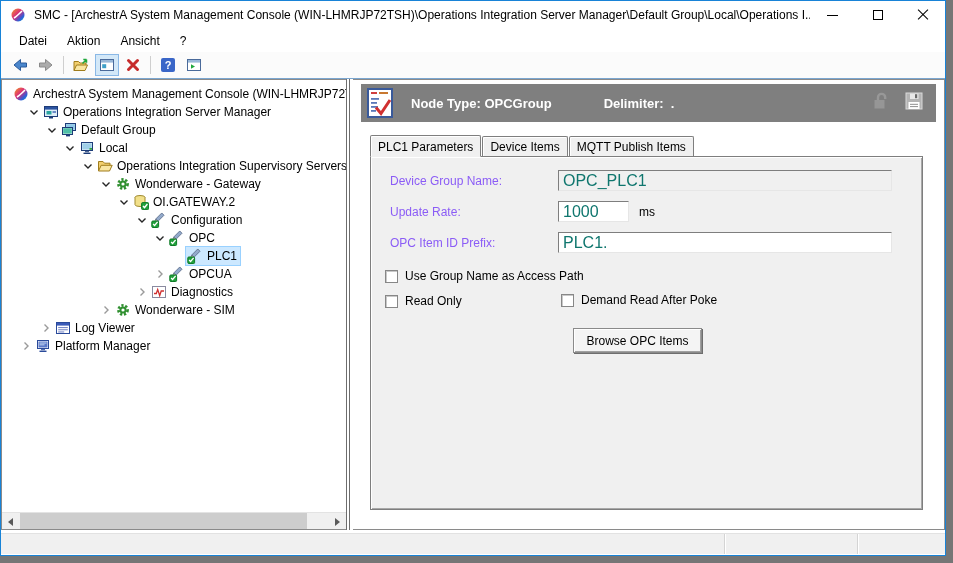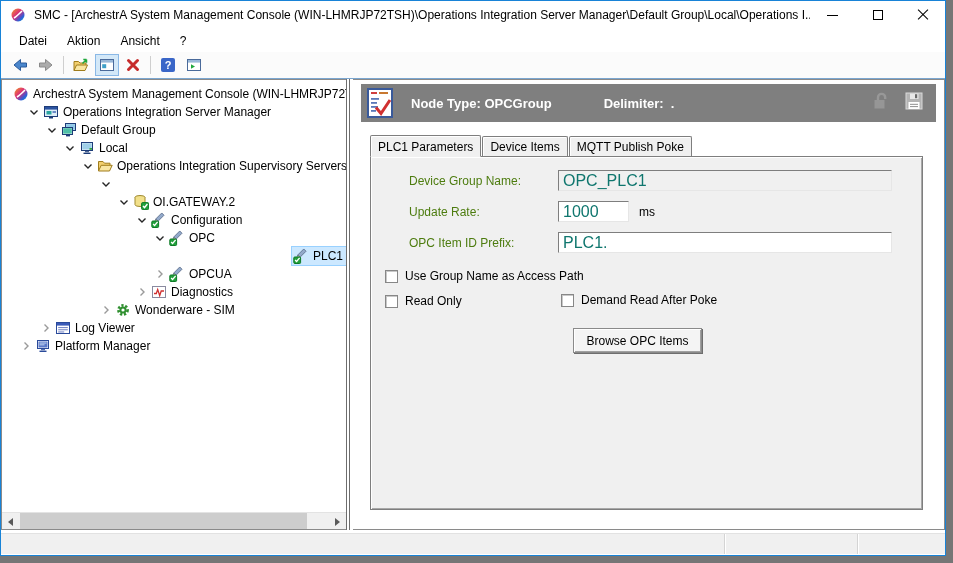--- a/index.html
+++ b/index.html
@@ -64,21 +64,21 @@
   .dheader-right { margin-left:auto; margin-right:12px; display:flex; align-items:center; gap:12px; }
 
   
   .tabctrl { position:absolute; left:17px; top:54px; width:553px; height:376px; }
   .tabstrip { position:relative; height:22px; display:flex; align-items:flex-end; z-index:2; }
   .tab { height:20px; padding:3px 7px 0; font-size:12px; background:#f0f0f0; border:1px solid #7e7e7e; border-bottom:none; border-top-left-radius:2px; border-top-right-radius:2px; box-shadow:inset 1px 1px 0 #fff; margin-right:1px; }
   .tab.active { height:22px; padding-top:4px; margin-bottom:-1px; border-bottom:1px solid #f0f0f0; }
   .tabpage { position:absolute; left:0; top:22px; right:0; bottom:0; background:#f0f0f0; border:1px solid #7e7e7e; box-shadow:inset 1px 1px 0 #fff, inset -1px -1px 0 #a8a8a8; z-index:1; }
 
   
-  .flabel { position:absolute; font-size:12px; color:#4d7c0f;margin-left:19px; }
+  .flabel { position:absolute; font-size:12px; color:#8b5cf6; }
   .ffield { position:absolute; height:21px; font-family:"Liberation Sans",sans-serif; font-size:16px; padding:1px 4px; background:#fff; border:1px solid; border-color:#7e7e7e #e6e6e6 #e6e6e6 #7e7e7e; color:#0f766e; }
   .ffield.disabled { background:#f0f0f0; }
   .funit { position:absolute; font-size:12px; }
   .cbrow { position:absolute; display:flex; align-items:center; gap:7px; font-size:12px; }
   .cbbox { width:13px; height:13px; background:#fff; border:1px solid #878787; box-shadow:inset 1px 1px 0 #c8c8c8; flex:0 0 auto; }
   .btn { position:absolute; font-family:"Liberation Sans",sans-serif; font-size:12px; background:#f4f4f4; color:#000; border:1px solid #8a8a8a; box-shadow:inset 1px 1px 0 #fff, inset -1px -1px 0 #a0a0a0, 1px 1px 0 #6e6e6e; }
 
   
   .statusbar { position:absolute; left:0; right:0; top:532px; height:21px; background:#f0f0f0; border-top:1px solid #e2e2e2; display:flex; }
   .sb-main { flex:1; }
@@ -262,20 +262,29 @@
                 </span>
                 <span class="tlabel">Operations Integration Supervisory Servers</span>
               </span>
             </div>
             <div class="tree-row" style="padding-left: 96px;">
               <span class="chev">
                 <svg width="16" height="16" viewBox="0 0 16 16">
                   <path d="M4.5 6.5 L8 10 L11.5 6.5" stroke="#262626" stroke-width="1.4" fill="none"></path>
                 </svg>
               </span>
+              <span class="sel-box">
+                <span class="ticon">
+                  <svg width="16" height="16" viewBox="0 0 16 16">
+                    <circle cx="8" cy="8" r="4.6" fill="none" stroke="#2f8f2f" stroke-width="2.6" stroke-dasharray="2.2 1.7"></circle>
+                    <circle cx="8" cy="8" r="2.6" fill="none" stroke="#2f8f2f" stroke-width="2"></circle>
+                  </svg>
+                </span>
+                <span class="tlabel">Wonderware - Gateway</span>
+              </span>
             </div>
             <div class="tree-row" style="padding-left: 114px;">
               <span class="chev">
                 <svg width="16" height="16" viewBox="0 0 16 16">
                   <path d="M4.5 6.5 L8 10 L11.5 6.5" stroke="#262626" stroke-width="1.4" fill="none"></path>
                 </svg>
               </span>
               <span class="sel-box">
                 <span class="ticon">
                   <svg width="16" height="16" viewBox="0 0 16 16">
@@ -321,21 +330,21 @@
                       <rect x="6.4" y="0.5" width="3.2" height="8.5" fill="#93aacb" stroke="#5a6c8a" stroke-width="0.8"></rect>
                       <path d="M6.4 9 h3.2 L8 12.2 z" fill="#e3cfa0" stroke="#5a6c8a" stroke-width="0.7"></path>
                     </g>
                     <rect x="0.8" y="9" width="6.8" height="6.5" rx="1" fill="#22a03c" stroke="#0c7a26"></rect>
                     <path d="M2.1 12 l1.5 1.5 L6.6 9.9" stroke="#fff" stroke-width="1.3" fill="none"></path>
                   </svg>
                 </span>
                 <span class="tlabel">OPC</span>
               </span>
             </div>
-            <div class="tree-row selected" style="padding-left: 168px; justify-content: flex-end;">
+            <div class="tree-row selected" style="padding-left: 168px;">
               <span class="chev"></span>
               <span class="sel-box">
                 <span class="ticon">
                   <svg width="16" height="16" viewBox="0 0 16 16">
                     <g transform="rotate(45 8 6)">
                       <rect x="6.4" y="0.5" width="3.2" height="8.5" fill="#93aacb" stroke="#5a6c8a" stroke-width="0.8"></rect>
                       <path d="M6.4 9 h3.2 L8 12.2 z" fill="#e3cfa0" stroke="#5a6c8a" stroke-width="0.7"></path>
                     </g>
                     <rect x="0.8" y="9" width="6.8" height="6.5" rx="1" fill="#22a03c" stroke="#0c7a26"></rect>
                     <path d="M2.1 12 l1.5 1.5 L6.6 9.9" stroke="#fff" stroke-width="1.3" fill="none"></path>
@@ -486,21 +495,21 @@
                   <rect x="6" y="15" width="8" height="1.1" fill="#9a9a9a"></rect>
                 </svg>
             </span>
           </span>
         </div>
 
         <div class="tabctrl">
           <div class="tabstrip">
             <div class="tab active">PLC1 Parameters</div>
             <div class="tab">Device Items</div>
-            <div class="tab">MQTT Publish Poke</div>
+            <div class="tab">MQTT Publish Items</div>
           </div>
           <div class="tabpage">
 
             <span class="flabel" style="left:19px; top:17px;">Device Group Name:</span>
             <input class="ffield disabled" style="left: 187px; top: 13px; width: 334px;" readonly="" value="OPC_PLC1">
 
             <span class="flabel" style="left:19px; top:48px;">Update Rate:</span>
             <input class="ffield" style="left: 187px; top: 44px; width: 71px;" value="1000">
             <span class="funit" style="left:268px; top:48px;">ms</span>
 

